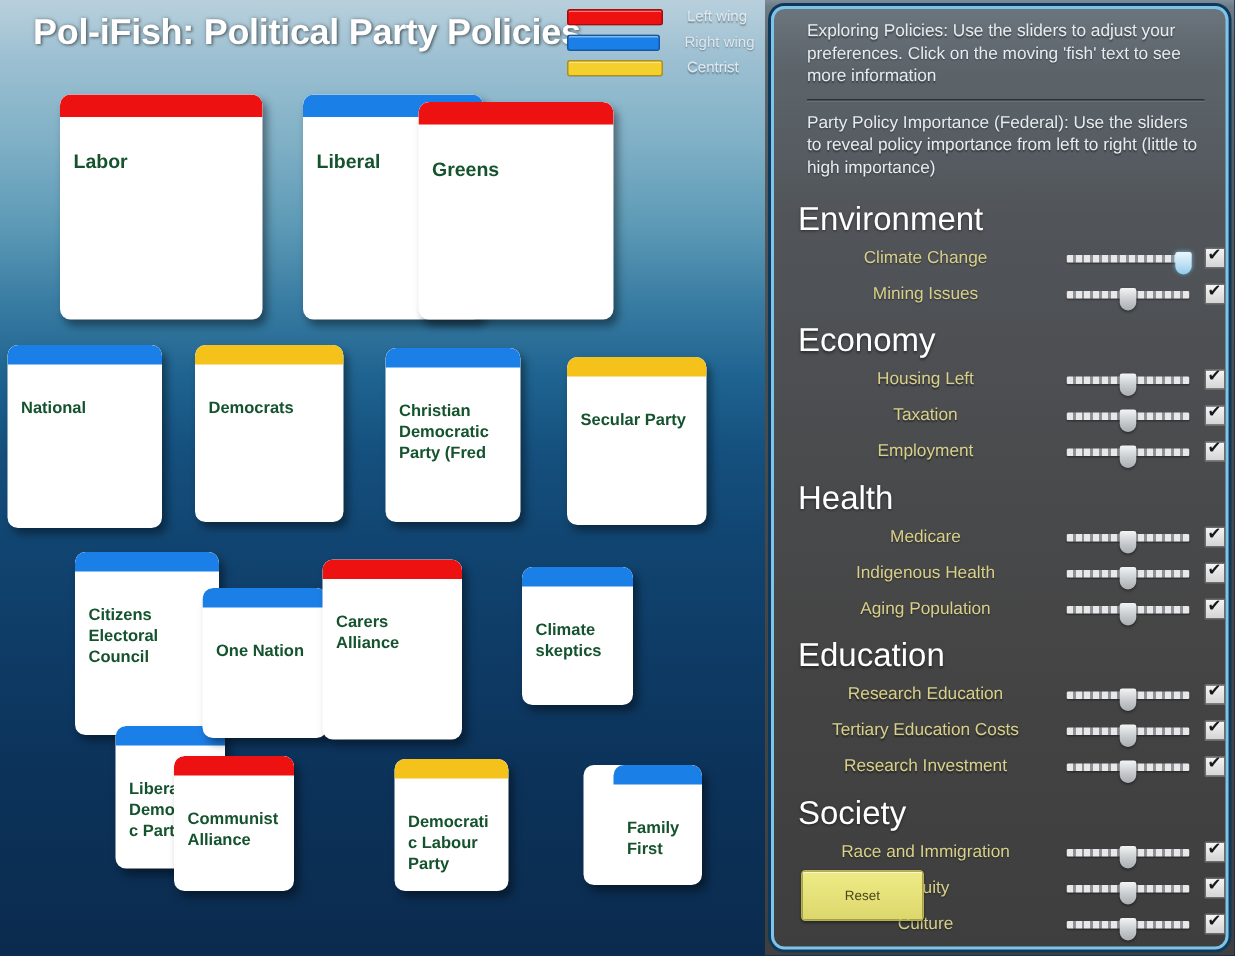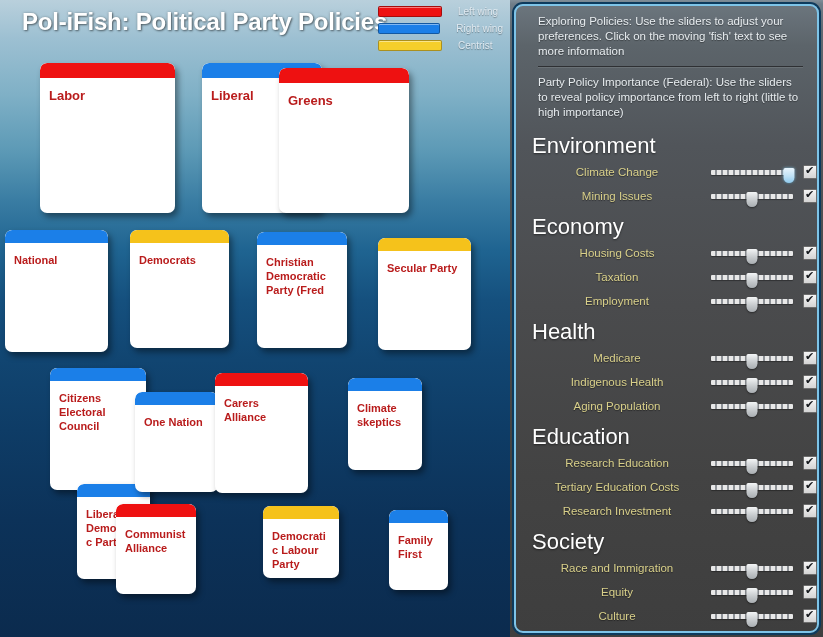--- a/index.html
+++ b/index.html
@@ -41,22 +41,22 @@
              text-shadow:0 1px 1px rgba(0,0,0,.35);white-space:nowrap;}
 
   
   .card{
     position:absolute;background:#ffffff;border-radius:7px;
     box-shadow:3px 4px 6px rgba(0,0,0,.42);
     overflow:hidden;cursor:pointer;
   }
   .card .bar{height:13px;width:100%;border-radius:7px 7px 0 0;}
   .card .nm{
-    padding:10px 9px 0 9px;font-size:11px;font-weight:bold;color:#b91c1c;
-    line-height:14px;word-wrap:break-word;
+    padding:10px 9px 0 9px;font-size:11px;font-weight:bold;color:#14532d;
+    line-height:14px;word-wrap:break-word;margin-top:12px;
   }
   .card.big .nm{font-size:13px;padding-top:11px;}
   .card.big .bar{height:15px;}
 
   
   #panel{
     position:absolute;left:510px;top:0;width:313px;height:637px;
     background:linear-gradient(to bottom,#7f8e99 0px,#6f7d88 4px,#5f6a72 30px,
                #55595d 120px,#4b4c4d 260px,#454545 420px,#3f3f3f 637px);
     box-sizing:border-box;
@@ -199,25 +199,25 @@
           <div class="nm">Climate skeptics</div>
         </div>
         <div class="card" style="left: 77px; top: 484px; width: 73px; height: 95px; z-index: 4;">
           <div class="bar" style="background: rgb(27, 127, 232);"></div>
           <div class="nm">Liberal Democratic Party</div>
         </div>
         <div class="card" style="left: 116px; top: 504px; width: 80px; height: 90px; z-index: 6;">
           <div class="bar" style="background: rgb(238, 17, 17);"></div>
           <div class="nm">Communist Alliance</div>
         </div>
-        <div class="card" style="left: 263px; top: 506px; width: 76px; height: 72px; z-index: 5;">
+        <div class="card" style="left: 263px; top: 506px; width: 76px; height: 88px; z-index: 5;">
           <div class="bar" style="background: rgb(245, 194, 27);"></div>
           <div class="nm">Democratic Labour Party</div>
         </div>
-        <div class="card" style="left: 389px; top: 510px; width: 59px; height: 80px; z-index: 5;">
+        <div class="card" style="left: 389px; top: 510px; width: 59px; height: 80px; z-index: 5; padding-left: 20px;">
           <div class="bar" style="background: rgb(27, 127, 232);"></div>
           <div class="nm">Family First</div>
         </div>
       </div>
   </div>
 
   <div id="panel">
     <div id="panel-inner">
 
       <div class="info-block">Exploring Policies: Use the sliders to adjust your preferences. Click on the moving 'fish' text to see more information</div>
@@ -237,21 +237,21 @@
           <div class="row">
             <div class="row-label">Mining Issues</div>
             <div class="slider">
               <div class="track"></div>
               <div class="thumb" style="left: 41px;"></div>
             </div>
             <div class="cbx"></div>
           </div>
           <div class="sec-title">Economy</div>
           <div class="row">
-            <div class="row-label">Housing Costs</div>
+            <div class="row-label">Housing Left</div>
             <div class="slider">
               <div class="track"></div>
               <div class="thumb" style="left: 41px;"></div>
             </div>
             <div class="cbx"></div>
           </div>
           <div class="row">
             <div class="row-label">Taxation</div>
             <div class="slider">
               <div class="track"></div>
@@ -337,15 +337,18 @@
           <div class="row">
             <div class="row-label">Culture</div>
             <div class="slider">
               <div class="track"></div>
               <div class="thumb" style="left: 41px;"></div>
             </div>
             <div class="cbx"></div>
           </div>
         </div>
 
+      <div id="reset">
+        <span>Reset</span>
+      </div>
     </div>
   </div>
 </div>
 
 </body></html>

